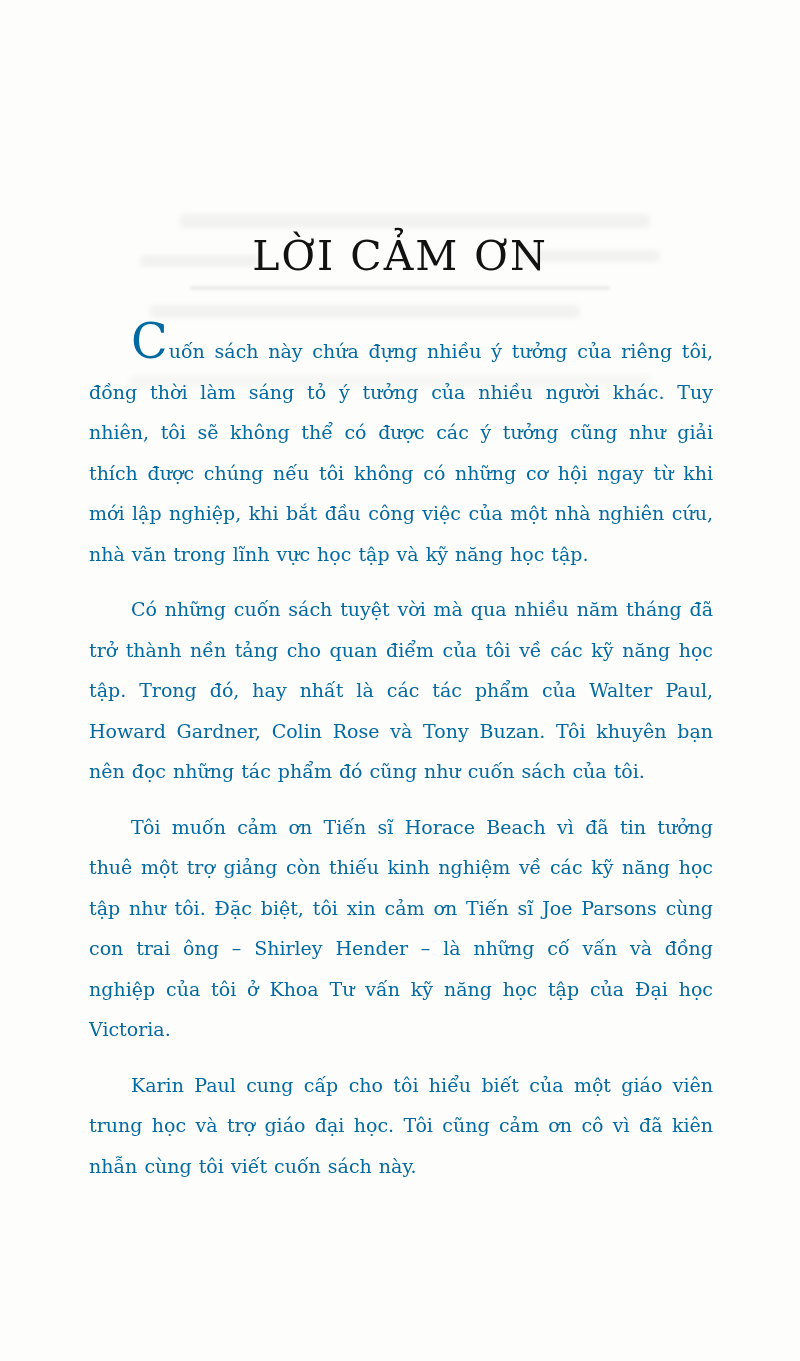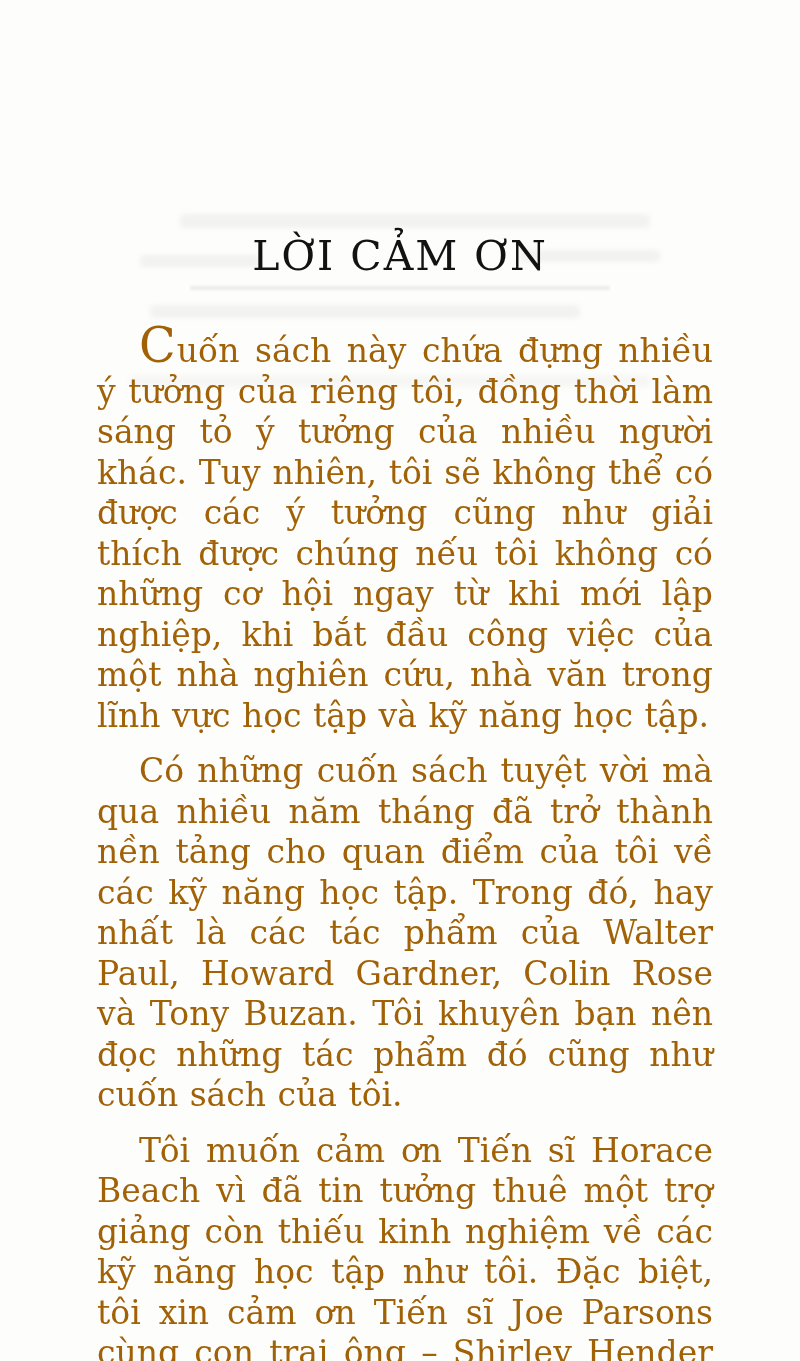--- a/index.html
+++ b/index.html
@@ -45,26 +45,26 @@
     margin: 0;
   }
 
   .body-text {
     position: absolute;
     left: 85px;
     top: 331px;
     width: 628px;
   }
   .body-text p {
-    margin: 0 0 15px 12px;
-    font-size: 33px;
+    margin: 0 0 15px 4px;
+    font-size: 19px;
     line-height: 40.5px;
     text-align: justify;
     text-indent: 42px;
-    color: #a16207;
+    color: #0369a1;
     word-spacing: 1px;
   }
   .body-text p.opening::first-letter {
     font-size: 48px;
     line-height: 1px;
     padding-right: 1px;
   }
 </style>
 </head>
 <body>

